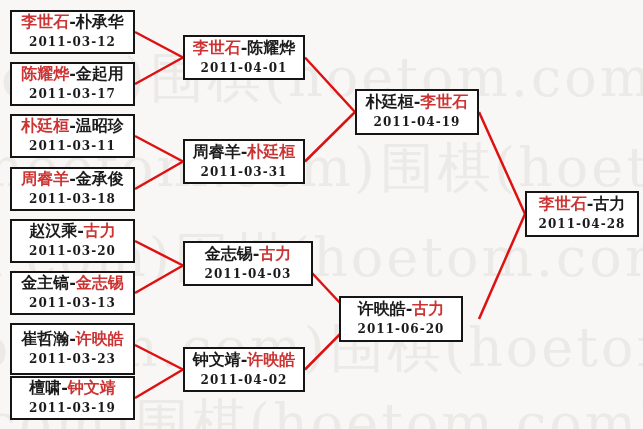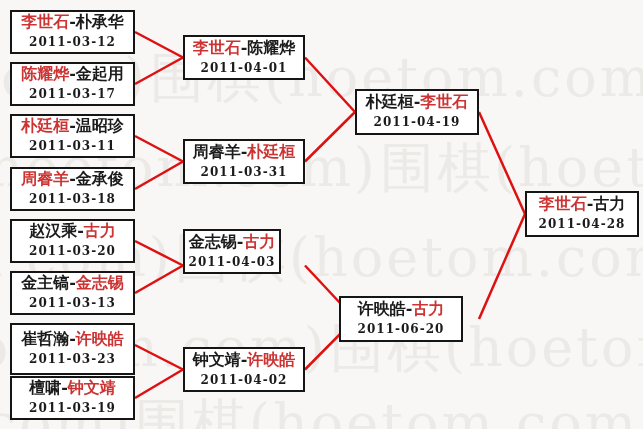--- a/index.html
+++ b/index.html
@@ -98,21 +98,21 @@
   </div>
 
   <div class="match" style="left:183px;top:35px;width:122px;height:45px">
     <div class="names"><span class="name winner">李世石</span><span class="dash">-</span><span class="name">陈耀烨</span></div>
     <div class="date">2011-04-01</div>
   </div>
   <div class="match" style="left:183px;top:139px;width:122px;height:45px">
     <div class="names"><span class="name">周睿羊</span><span class="dash">-</span><span class="name winner">朴廷桓</span></div>
     <div class="date">2011-03-31</div>
   </div>
-  <div class="match" style="left:183px;top:229px;width:98px;height:45px">
+  <div class="match" style="left:183px;top:241px;width:130px;height:45px">
     <div class="names"><span class="name">金志锡</span><span class="dash">-</span><span class="name winner">古力</span></div>
     <div class="date">2011-04-03</div>
   </div>
   <div class="match" style="left:183px;top:347px;width:122px;height:45px">
     <div class="names"><span class="name">钟文靖</span><span class="dash">-</span><span class="name winner">许映皓</span></div>
     <div class="date">2011-04-02</div>
   </div>
 
   <div class="match" style="left:355px;top:89px;width:124px;height:46px">
     <div class="names"><span class="name">朴廷桓</span><span class="dash">-</span><span class="name winner">李世石</span></div>

